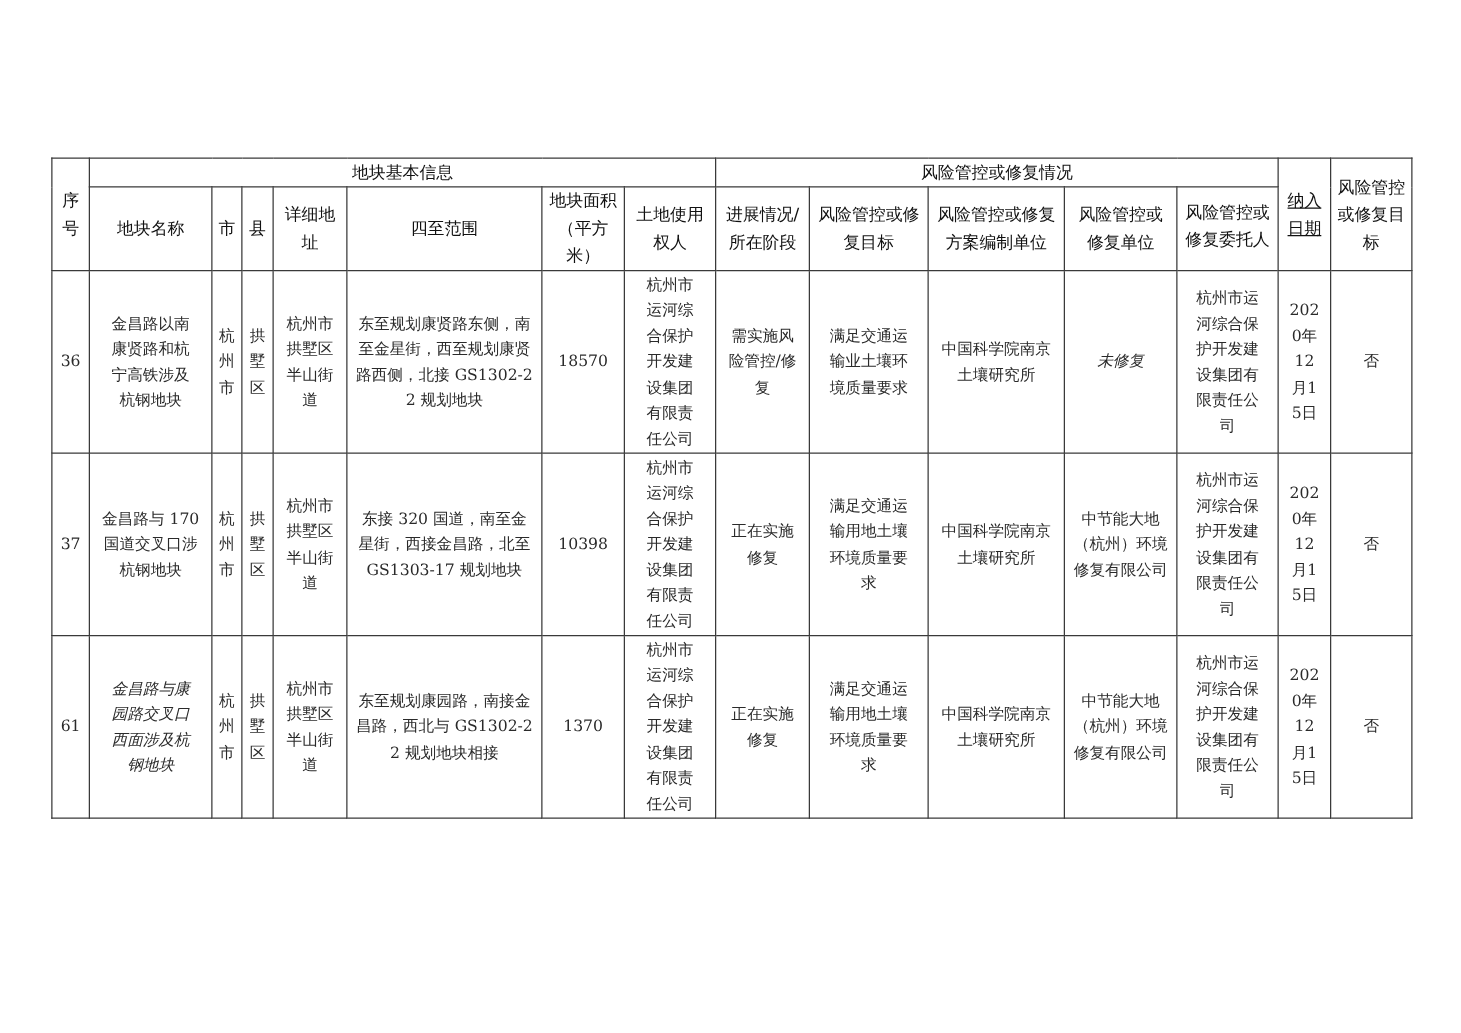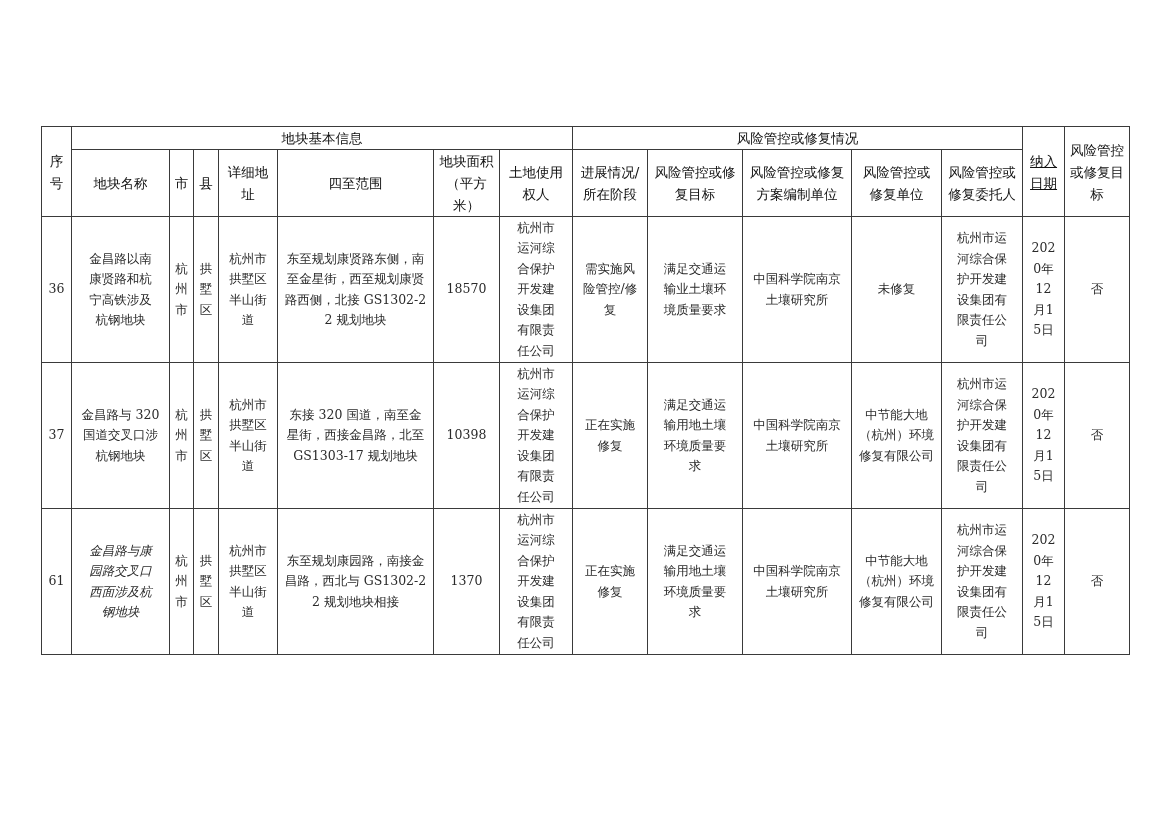--- a/index.html
+++ b/index.html
@@ -65,44 +65,44 @@
       <th>市</th>
       <th>县</th>
       <th style="padding:0 8px;">详细地址</th>
       <th>四至范围</th>
       <th>地块面积（平方米）</th>
       <th style="padding:0 6px;">土地使用权人</th>
       <th>进展情况/所在阶段</th>
       <th>风险管控或修复目标</th>
       <th>风险管控或修复方案编制单位</th>
       <th style="padding:0 10px;">风险管控或修复单位</th>
-      <th style="padding:0 4px;">风险管控或修复委托人</th>
+      <th style="padding:0 4px;font-family:Liberation Mono, monospace;">风险管控或修复委托人</th>
     </tr>
   </thead>
   <tbody>
     <tr class="data-row">
       <td class="num">36</td>
       <td style="padding:0 12px;">金昌路以南康贤路和杭宁高铁涉及杭钢地块</td>
       <td class="vert" style="padding:0 5px;">杭州市</td>
       <td class="vert" style="padding:0 5px;">拱墅区</td>
       <td style="padding:0 8px;">杭州市拱墅区半山街道</td>
       <td style="padding:0 6px;">东至规划康贤路东侧，南至金星街，西至规划康贤路西侧，北接 GS1302-22 规划地块</td>
       <td class="num">18570</td>
       <td style="padding:0 14px;">杭州市运河综合保护开发建设集团有限责任公司</td>
       <td style="padding:0 6px;">需实施风险管控/修复</td>
       <td style="padding:0 10px;">满足交通运输业土壤环境质量要求</td>
       <td style="padding:0 10px;">中国科学院南京土壤研究所</td>
-      <td style="padding:0 6px;">未修复</td>
+      <td style="padding:0 6px;font-style:italic;">未修复</td>
       <td style="padding:0 10px;">杭州市运河综合保护开发建设集团有限责任公司</td>
       <td style="padding:0 8px;">2020年12月15日</td>
       <td>否</td>
     </tr>
     <tr class="data-row">
       <td class="num">37</td>
-      <td style="padding:0 8px;">金昌路与 320 国道交叉口涉杭钢地块</td>
+      <td style="padding:0 8px;">金昌路与 170 国道交叉口涉杭钢地块</td>
       <td class="vert" style="padding:0 5px;">杭州市</td>
       <td class="vert" style="padding:0 5px;">拱墅区</td>
       <td style="padding:0 8px;">杭州市拱墅区半山街道</td>
       <td style="padding:0 6px;">东接 320 国道，南至金星街，西接金昌路，北至 GS1303-17 规划地块</td>
       <td class="num">10398</td>
       <td style="padding:0 14px;">杭州市运河综合保护开发建设集团有限责任公司</td>
       <td style="padding:0 8px;">正在实施修复</td>
       <td style="padding:0 10px;">满足交通运输用地土壤环境质量要求</td>
       <td style="padding:0 10px;">中国科学院南京土壤研究所</td>
       <td style="padding:0 6px;">中节能大地（杭州）环境修复有限公司</td>

